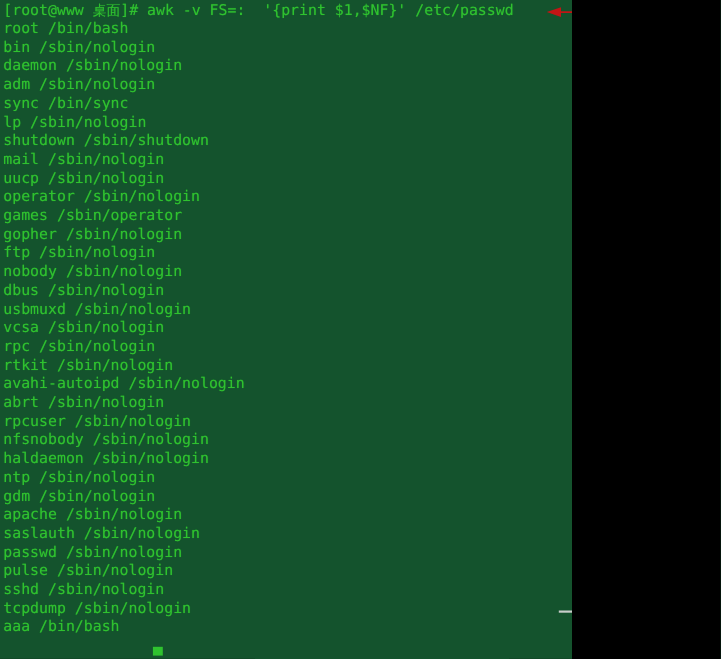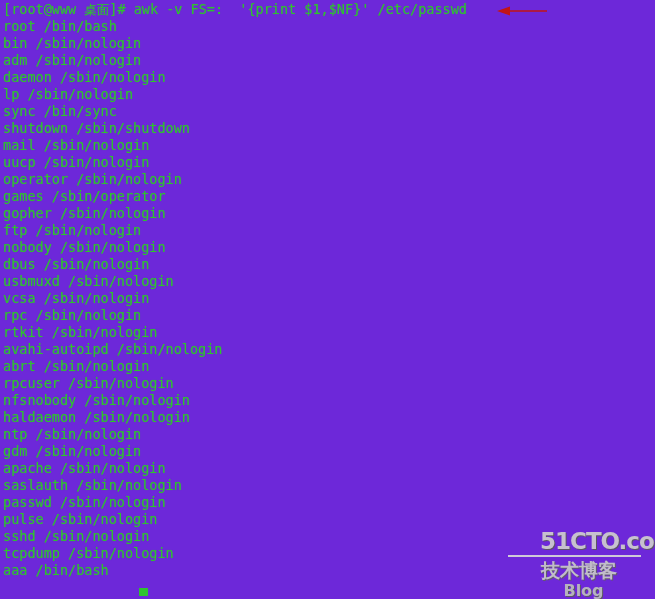--- a/index.html
+++ b/index.html
@@ -9,23 +9,23 @@
   }
   body {
     width: 655px;
     height: 599px;
     overflow: hidden;
     font-family: "DejaVu Sans Mono", "Liberation Mono", monospace;
   }
 
   #terminal {
     position: relative;
-    width: 655px;
+    width: 520px;
     height: 599px;
-    background: #6d28d9;
+    background: #14532d;
     overflow: hidden;
   }
 
   .term-lines {
     position: absolute;
     top: 0;
     left: 3px;
     right: 0;
     padding-top: 1px;
   }
@@ -122,24 +122,24 @@
 </head>
 <body>
 
 <div id="terminal">
 
   <div class="term-lines">
     <div class="line prompt-line"><span>[root@www </span><span class="cjk">桌面</span><span>]# </span><span>awk -v FS=:  '{print $1,$NF}' /etc/passwd</span></div>
 
     <div class="line">root /bin/bash</div>
     <div class="line">bin /sbin/nologin</div>
+    <div class="line">daemon /sbin/nologin</div>
     <div class="line">adm /sbin/nologin</div>
-    <div class="line">daemon /sbin/nologin</div>
+    <div class="line">sync /bin/sync</div>
     <div class="line">lp /sbin/nologin</div>
-    <div class="line">sync /bin/sync</div>
     <div class="line">shutdown /sbin/shutdown</div>
     <div class="line">mail /sbin/nologin</div>
     <div class="line">uucp /sbin/nologin</div>
     <div class="line">operator /sbin/nologin</div>
     <div class="line">games /sbin/operator</div>
     <div class="line">gopher /sbin/nologin</div>
     <div class="line">ftp /sbin/nologin</div>
     <div class="line">nobody /sbin/nologin</div>
     <div class="line">dbus /sbin/nologin</div>
     <div class="line">usbmuxd /sbin/nologin</div>

